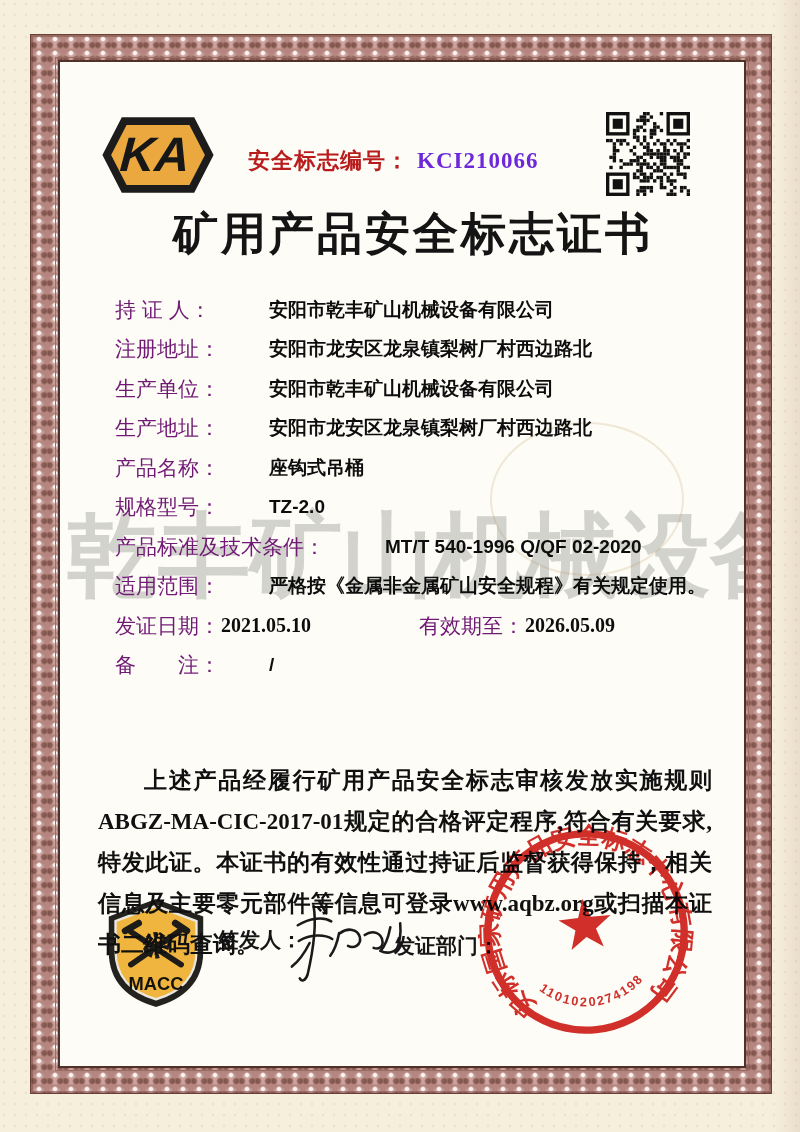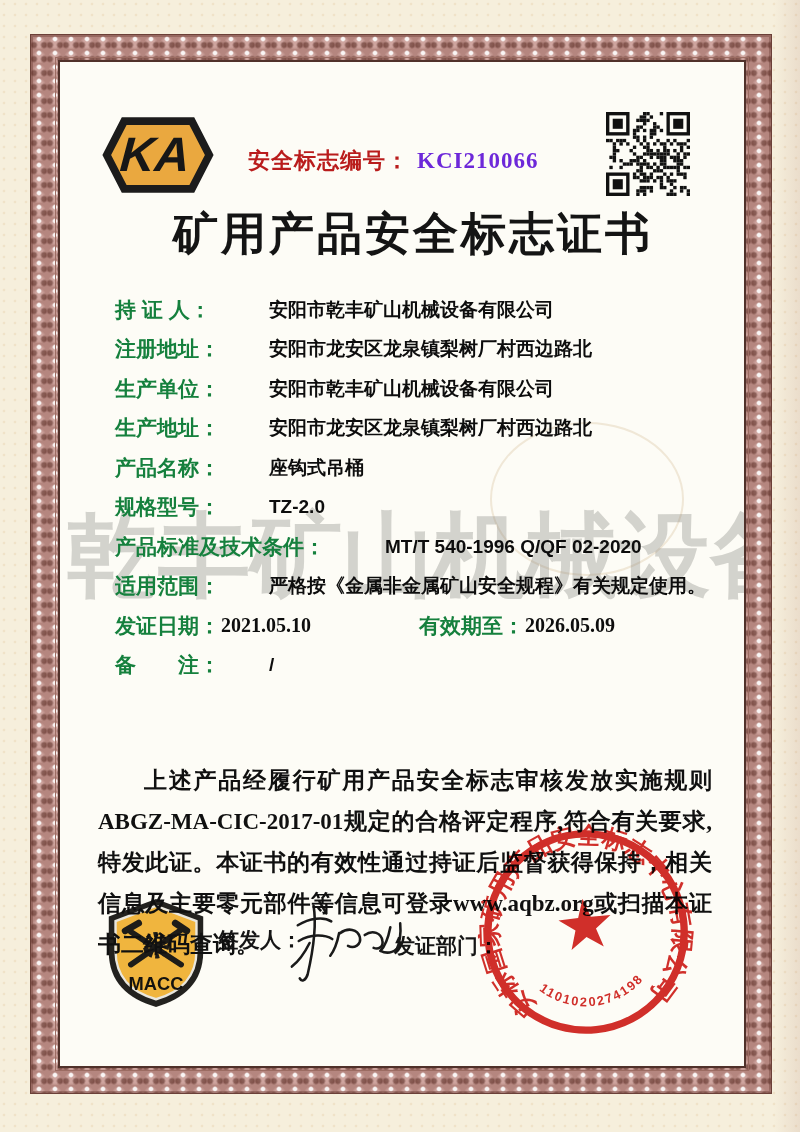--- a/index.html
+++ b/index.html
@@ -26,21 +26,21 @@
   .ka-badge{position:absolute;left:40px;top:50px;width:116px;height:86px;}
   .cert-line{position:absolute;left:188px;top:84px;white-space:nowrap;}
   .cert-label{font-size:22px;font-weight:bold;color:#b91c1c;letter-spacing:1px;}
   .cert-value{font-family:"Liberation Serif",serif;font-size:23px;font-weight:600;color:#6d28d9;letter-spacing:1px;margin-left:8px;}
   .qr{position:absolute;left:546px;top:50px;width:84px;height:84px;}
   .cert-title{position:absolute;left:0;top:142px;width:100%;text-align:center;
         font-size:45px;font-weight:800;color:#141414;letter-spacing:3px;padding-left:11px;}
   
   .rows{position:absolute;left:55px;top:228px;right:18px;z-index:2;}
   .row{height:39.5px;display:flex;align-items:center;}
-  .f-label{font-size:21px;font-weight:bold;color:#15803d;white-space:pre;flex:0 0 auto;min-width:106px;}
+  .f-label{font-size:21px;font-weight:normal;color:#701a75;white-space:pre;flex:0 0 auto;min-width:106px;}
   .f-label.autow{min-width:0;margin-right:12px;}
   .f-value{font-family:"Liberation Serif",serif;font-size:19px;font-weight:600;color:#0d0d0d;white-space:nowrap;margin-left:48px;}
   .f-value.mono{font-family:"Liberation Sans",sans-serif;font-weight:bold;}
   .date-value{font-family:"Liberation Serif",serif;font-size:20px;font-weight:700;color:#0d0d0d;}
   .valid-label{margin-left:108px;}
   
   .watermark{position:absolute;left:6px;top:432px;font-size:92px;font-weight:bold;
         color:rgba(125,125,118,.32);white-space:nowrap;letter-spacing:0px;z-index:1;pointer-events:none;}
   .faint-ring{position:absolute;left:430px;top:360px;width:190px;height:150px;border:2px solid rgba(205,170,125,.25);
         border-radius:50%;z-index:0;}

